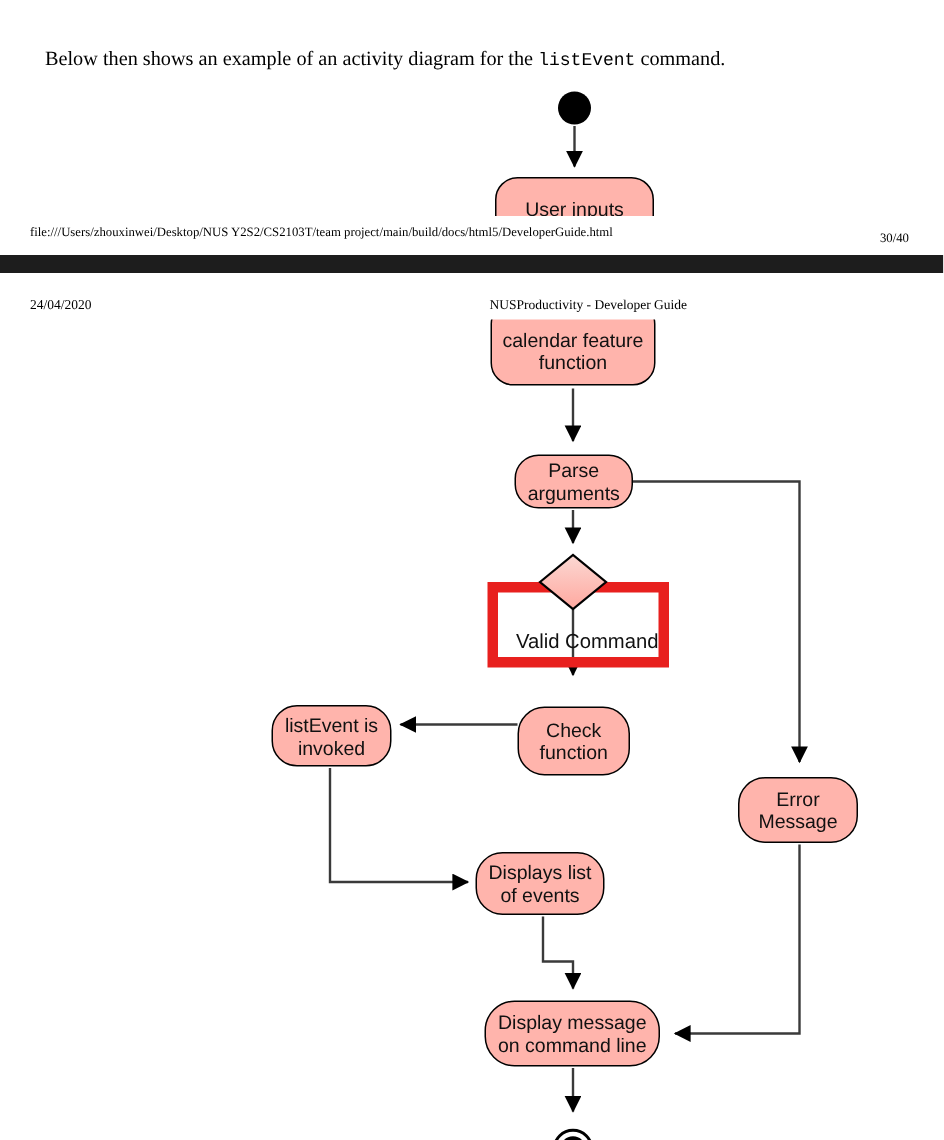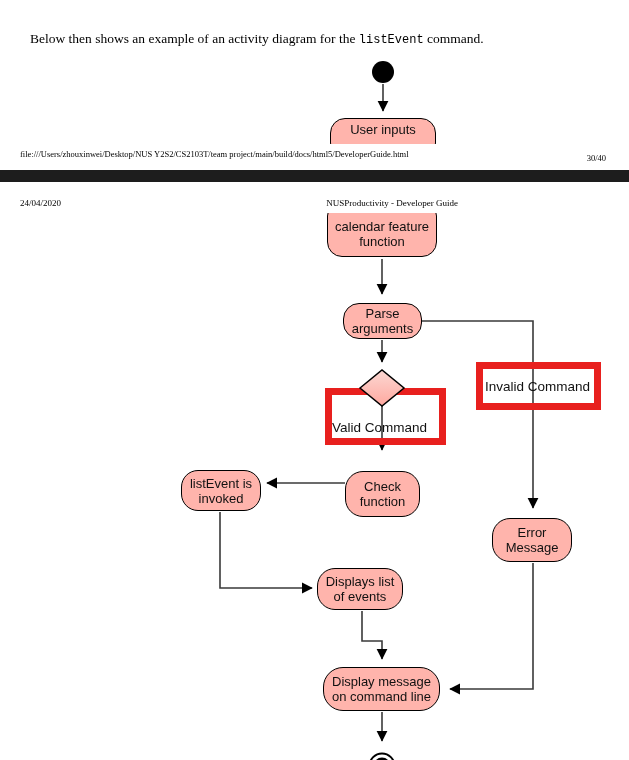--- a/index.html
+++ b/index.html
@@ -25,21 +25,21 @@
   
   .node{position:absolute;z-index:3;background:#ffb4ac;border:1.5px solid #000;
         box-sizing:border-box;display:flex;flex-direction:column;align-items:center;
         justify-content:center;font-size:13px;line-height:15px;color:#111;text-align:center;}
   .clip{position:absolute;z-index:3;overflow:hidden;}
   .clip .node{position:absolute;}
   
   .red-box{position:absolute;z-index:2;border:7px solid #e8201e;box-sizing:border-box;
            display:flex;font-size:13.5px;color:#111;background:transparent;}
   #valid-box{left:325px;top:388px;width:121px;height:57px;
-             align-items:flex-end;justify-content:flex-start;padding-bottom:3px;}
+             align-items:flex-end;justify-content:flex-end;padding-bottom:3px;}
   #invalid-box{left:476px;top:362px;width:125px;height:48px;
                align-items:center;padding-left:2px;}
 </style>
 </head>
 <body>
 
 <div id="screen">
 
   <div class="abs" id="intro"><span>Below then shows an example of an activity diagram for the </span><span class="code">listEvent</span><span> command.</span></div>
 
@@ -72,36 +72,33 @@
 
     <path d="M382,712 V741" stroke="#3a3a3a" stroke-width="1.6" fill="none" marker-end="url(#arr)"></path>
 
     <circle cx="382" cy="766" r="12.5" fill="#fff" stroke="#000" stroke-width="2"></circle>
     <circle cx="382" cy="766" r="8.5" fill="#000"></circle>
   </svg>
 
   <div class="red-box" id="valid-box">
     <span>Valid Command</span>
   </div>
-  <div class="red-box" id="invalid-box">
-    <span>Invalid Command</span>
-  </div>
 
   <svg id="topnodes" class="layer" width="629" height="760">
     <defs>
       <linearGradient id="diamondFill" x1="0" y1="0" x2="0" y2="1">
         <stop offset="0" stop-color="#fbd8d3"></stop>
         <stop offset="1" stop-color="#ffa89f"></stop>
       </linearGradient>
     </defs>
     <polygon points="360,388 382,370 404,388 382,406" fill="url(#diamondFill)" stroke="#000" stroke-width="1.5"></polygon>
   </svg>
 
   <div class="clip" style="left:326px;top:116px;width:116px;height:28px">
-    <div class="node" style="left:4px;top:2px;width:106px;height:40px;border-radius:15px;justify-content:flex-start;padding-top:3px">
+    <div class="node" style="left:4px;top:2px;width:106px;height:40px;border-radius:15px;justify-content:center;padding-top:3px">
       <div>User inputs</div>
     </div>
   </div>
 
   <div class="abs meta" id="footer-url">file:///Users/zhouxinwei/Desktop/NUS Y2S2/CS2103T/team project/main/build/docs/html5/DeveloperGuide.html</div>
   <div class="abs meta" id="footer-page">30/40</div>
 
   <div class="abs" id="divider"></div>
 
   <div class="abs meta" id="hdr-date">24/04/2020</div>

